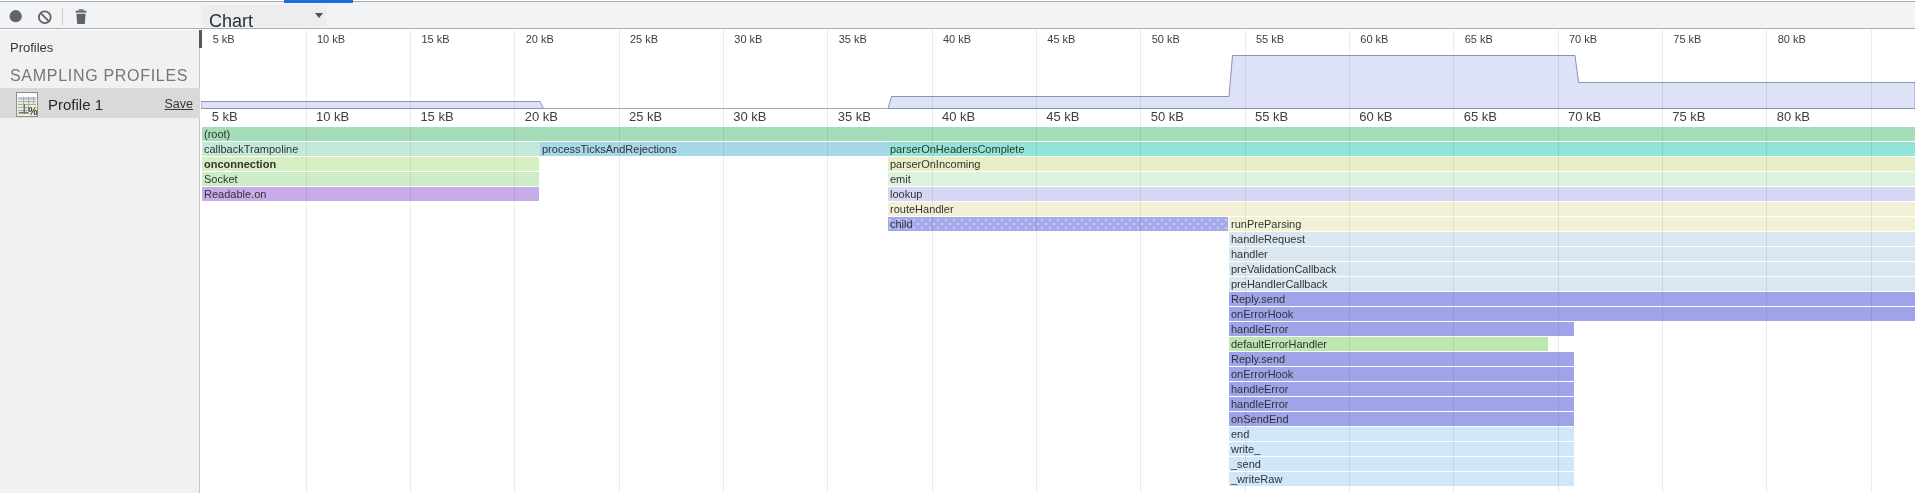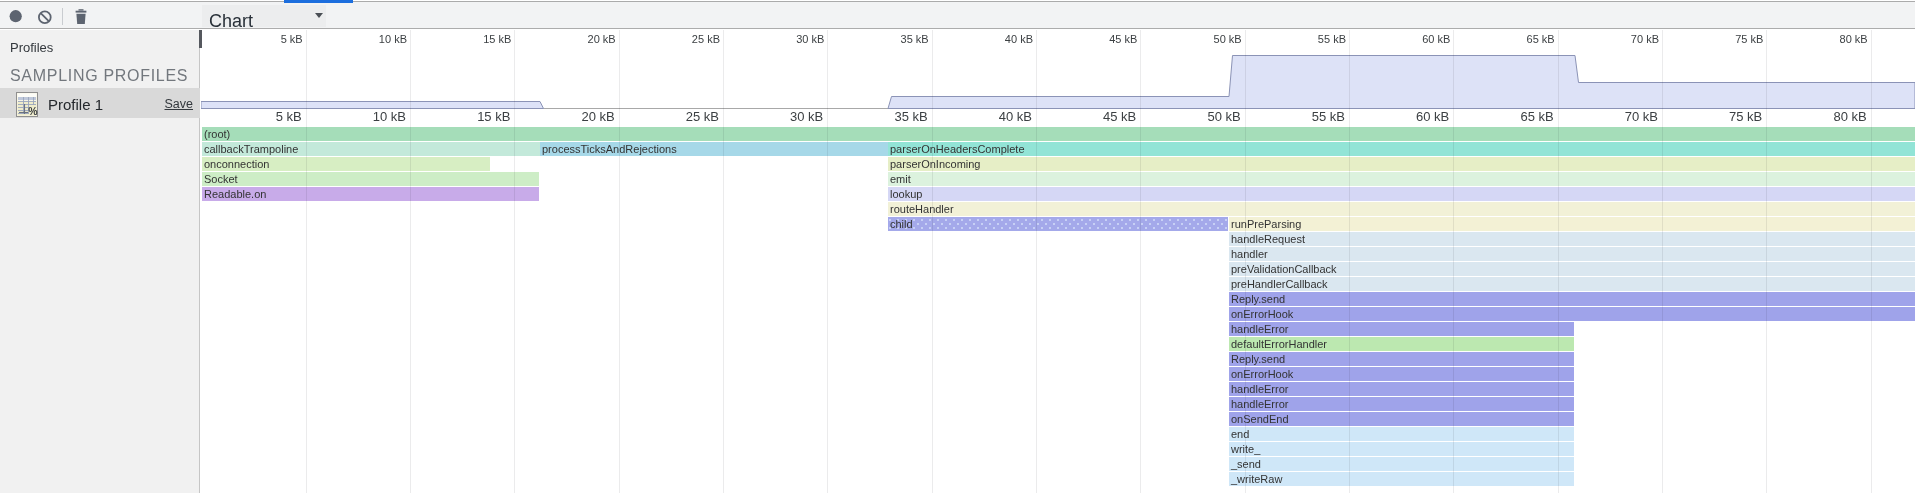--- a/index.html
+++ b/index.html
@@ -12,21 +12,21 @@
 #sidebar{position:absolute;left:0;top:30px;width:200px;height:463px;background:#f1f1f1;
 border-right:1px solid #c6c6c6;}
 .sbh1{position:absolute;left:10px;top:10px;font-size:13px;color:#33383d;}
 .sbh2{position:absolute;left:10px;top:37px;font-size:16px;letter-spacing:0.7px;color:#72777d;}
 #selrow{position:absolute;left:0;top:58px;width:200px;height:30px;background:#d9d9d9;}
 #selrow .name{position:absolute;left:48px;top:7.5px;font-size:15px;color:#24282c;}
 #selrow .save{position:absolute;right:7px;top:9px;font-size:12.5px;color:#33383d;text-decoration:underline;}
 #chart{position:absolute;left:201px;top:30px;width:1714px;height:463px;background:#fff;}
 #overview{position:absolute;left:201px;top:30px;width:1714px;height:79px;border-bottom:1px solid #a8a8a8;}
 #handle{position:absolute;left:199px;top:30px;width:3px;height:18px;background:#55585e;z-index:30;}
-.rlab{position:absolute;width:90px;text-align:right;color:#3c4043;z-index:6;}
+.rlab{position:absolute;width:90px;color:#3c4043;z-index:6;}
 .rlab.t{top:33px;font-size:11px;line-height:12px;}
 .rlab.b{top:110px;font-size:13px;line-height:14px;}
 .gl{position:absolute;top:30px;width:1px;height:463px;background:rgba(20,20,40,0.085);z-index:5;}
 .bar{position:absolute;height:14px;font-size:11px;line-height:14px;color:#333;
 padding-left:2px;white-space:nowrap;overflow:hidden;z-index:2;}
 #ovsvg{position:absolute;left:201px;top:30px;z-index:2;}
 </style></head>
 <body>
 <div id="toolbar"></div>
 <div id="topline"></div>
@@ -80,37 +80,37 @@
 <div id="chart"></div>
 <div id="overview"></div>
 <svg id="ovsvg" width="1714" height="79" viewBox="0 0 1714 79">
 <path d="M0 78.5 L0 71.5 L339 71.5 L342.5 78.5 Z" fill="#dde2f7" stroke="#8b93b6" stroke-width="1"></path>
 <path d="M687 78.5 L690.5 66.5 L1028 66.5 L1031.5 25.5 L1374 25.5 L1377.5 52.5 L1714 52.5 L1714 78.5 Z" fill="#dde2f7" stroke="#8b93b6" stroke-width="1"></path>
 </svg>
 <div class="bar" style="left:202px;top:127px;width:1713px;background:#a5ddb9;">(root)</div>
 <div class="bar" style="left:202px;top:142px;width:383px;background:#c3e9da;">callbackTrampoline</div>
 <div class="bar" style="left:540px;top:142px;width:385px;background:#a6d8e8;">processTicksAndRejections</div>
 <div class="bar" style="left:888px;top:142px;width:1027px;background:#92e4d6;">parserOnHeadersComplete</div>
-<div class="bar" style="left:202px;top:157px;width:288px;background:#d7eec3;">onconnection</div>
+<div class="bar" style="left:202px;top:157px;width:337px;background:#d7eec3;font-weight:bold;">onconnection</div>
 <div class="bar" style="left:888px;top:157px;width:1027px;background:#e6eec6;">parserOnIncoming</div>
 <div class="bar" style="left:202px;top:172px;width:337px;background:#cdedc6;">Socket</div>
 <div class="bar" style="left:888px;top:172px;width:1027px;background:#dcf2de;">emit</div>
 <div class="bar" style="left:202px;top:187px;width:337px;background:#c8abe9;">Readable.on</div>
 <div class="bar" style="left:888px;top:187px;width:1027px;background:#d5d7f5;">lookup</div>
 <div class="bar" style="left:888px;top:202px;width:1027px;background:#f2f1d7;">routeHandler</div>
 <div class="bar" style="left:888px;top:217px;width:340px;background:#a4a9ea;background-image:radial-gradient(circle,rgba(232,246,255,.7) .6px,rgba(232,246,255,0) 1px),radial-gradient(circle,rgba(232,246,255,.7) .6px,rgba(232,246,255,0) 1px);background-size:8px 8px,8px 8px;background-position:2px 3px,6px 7px;">child</div>
 <div class="bar" style="left:1229px;top:217px;width:686px;background:#f3f1d5;">runPreParsing</div>
 <div class="bar" style="left:1229px;top:232px;width:686px;background:#dae7f0;">handleRequest</div>
 <div class="bar" style="left:1229px;top:247px;width:686px;background:#dae7f0;">handler</div>
 <div class="bar" style="left:1229px;top:262px;width:714px;background:#dae7f0;">preValidationCallback</div>
 <div class="bar" style="left:1229px;top:277px;width:686px;background:#dae7f0;">preHandlerCallback</div>
 <div class="bar" style="left:1229px;top:292px;width:686px;background:#9fa3ea;">Reply.send</div>
 <div class="bar" style="left:1229px;top:307px;width:686px;background:#9fa3ea;">onErrorHook</div>
 <div class="bar" style="left:1229px;top:322px;width:345px;background:#9fa3ea;">handleError</div>
-<div class="bar" style="left:1229px;top:337px;width:345px;background:#bce8b0;">defaultErrorHandler</div>
+<div class="bar" style="left:1229px;top:337px;width:319px;background:#bce8b0;">defaultErrorHandler</div>
 <div class="bar" style="left:1229px;top:352px;width:345px;background:#9fa3ea;">Reply.send</div>
 <div class="bar" style="left:1229px;top:367px;width:345px;background:#9fa3ea;">onErrorHook</div>
 <div class="bar" style="left:1229px;top:382px;width:345px;background:#9fa3ea;">handleError</div>
 <div class="bar" style="left:1229px;top:397px;width:345px;background:#9fa3ea;">handleError</div>
 <div class="bar" style="left:1229px;top:412px;width:345px;background:#9fa3ea;">onSendEnd</div>
 <div class="bar" style="left:1229px;top:427px;width:345px;background:#cfe7f8;">end</div>
 <div class="bar" style="left:1229px;top:442px;width:345px;background:#cfe7f8;">write_</div>
 <div class="bar" style="left:1229px;top:457px;width:345px;background:#cfe7f8;">_send</div>
 <div class="bar" style="left:1229px;top:472px;width:345px;background:#cfe7f8;">_writeRaw</div>
 <div class="gl" style="left:305.7px;"></div>

